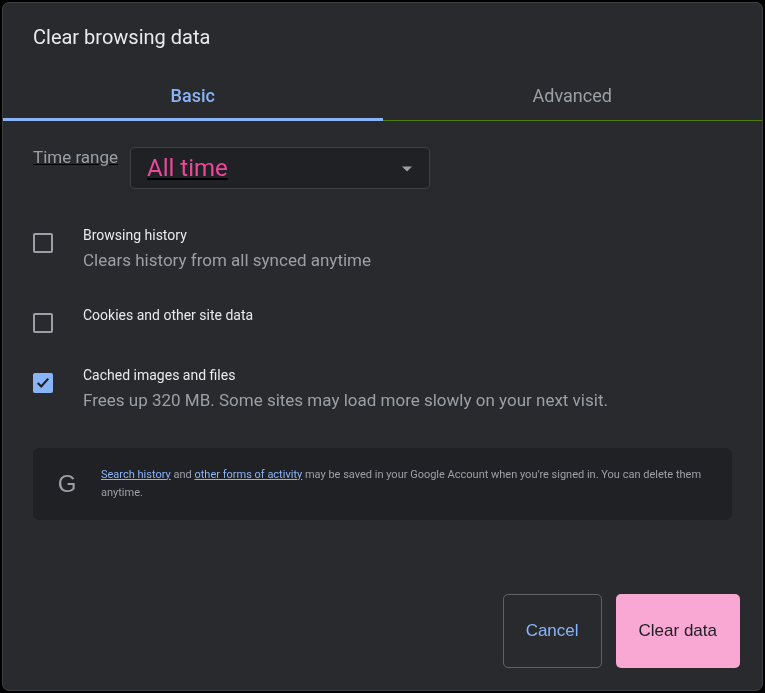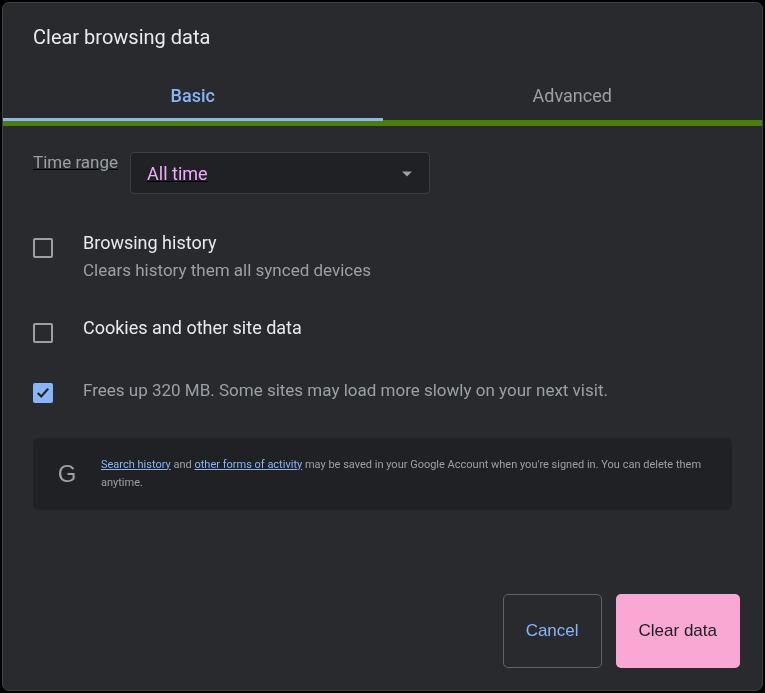--- a/index.html
+++ b/index.html
@@ -28,21 +28,21 @@
     }
     .dialog-title {
       color: #e8eaed;
       font-size: 20px;
       font-weight: 400;
       padding: 22px 0 0 30px;
     }
     .tabs {
       display: flex;
       margin-top: 26px;
-      border-bottom: 6px solid #4d7c0f;
+      border-bottom: 1px solid #4d7c0f;
     }
     .tab {
       flex: 1;
       text-align: center;
       padding: 10px 0 14px 0;
       font-size: 18px;
       cursor: pointer;
       position: relative;
       color: #9aa0a6;
     }
@@ -80,22 +80,22 @@
       height: 42px;
       background: #202124;
       border: 1px solid #3c4043;
       border-radius: 4px;
       display: flex;
       align-items: center;
       padding: 0 16px;
       cursor: pointer;
     }
     .select-value {
-      color: #f0abfc;
-      font-size: 18px;
+      color: #ec4899;
+      font-size: 24px;
     }
     .select-caret {
       position: absolute;
       right: 16px;
       top: 50%;
       transform: translateY(-50%);
     }
     .option-row {
       display: flex;
       align-items: flex-start;
@@ -122,21 +122,21 @@
       display: none;
     }
     .checkbox.checked svg {
       display: block;
     }
     .option-text {
       flex: 1;
     }
     .option-title {
       color: #e8eaed;
-      font-size: 18px;
+      font-size: 14px;
       margin-bottom: 4px;
     }
     .option-desc {
       color: #9aa0a6;
       font-size: 17px;
       line-height: 1.55;
     }
     .notice {
       background: #202124;
       border-radius: 6px;
@@ -222,40 +222,41 @@
         </span>
       </div>
     </div>
 
     <div class="option-row">
       <div class="checkbox">
         
       </div>
       <div class="option-text">
         <div class="option-title">Browsing history</div>
-        <div class="option-desc">Clears history them all synced devices</div>
+        <div class="option-desc">Clears history from all synced anytime</div>
       </div>
     </div>
 
     <div class="option-row">
       <div class="checkbox">
         
       </div>
       <div class="option-text">
         <div class="option-title">Cookies and other site data</div>
       </div>
     </div>
 
     <div class="option-row">
       <div class="checkbox checked">
         <svg width="14" height="14" viewBox="0 0 16 16">
             <path d="M2 8 L6 12 L14 3" stroke="#202124" stroke-width="2.5" fill="none"></path>
           </svg>
       </div>
       <div class="option-text">
+        <div class="option-title">Cached images and files</div>
         <div class="option-desc">Frees up 320 MB. Some sites may load more slowly on your next visit.</div>
       </div>
     </div>
 
     <div class="notice">
       <div class="g-icon">G</div>
       <div class="notice-text">
         <a>Search history</a><span> and </span><a>other forms of activity</a><span> may be saved in your Google Account when you're signed in. You can delete them anytime.</span>
       </div>
     </div>

